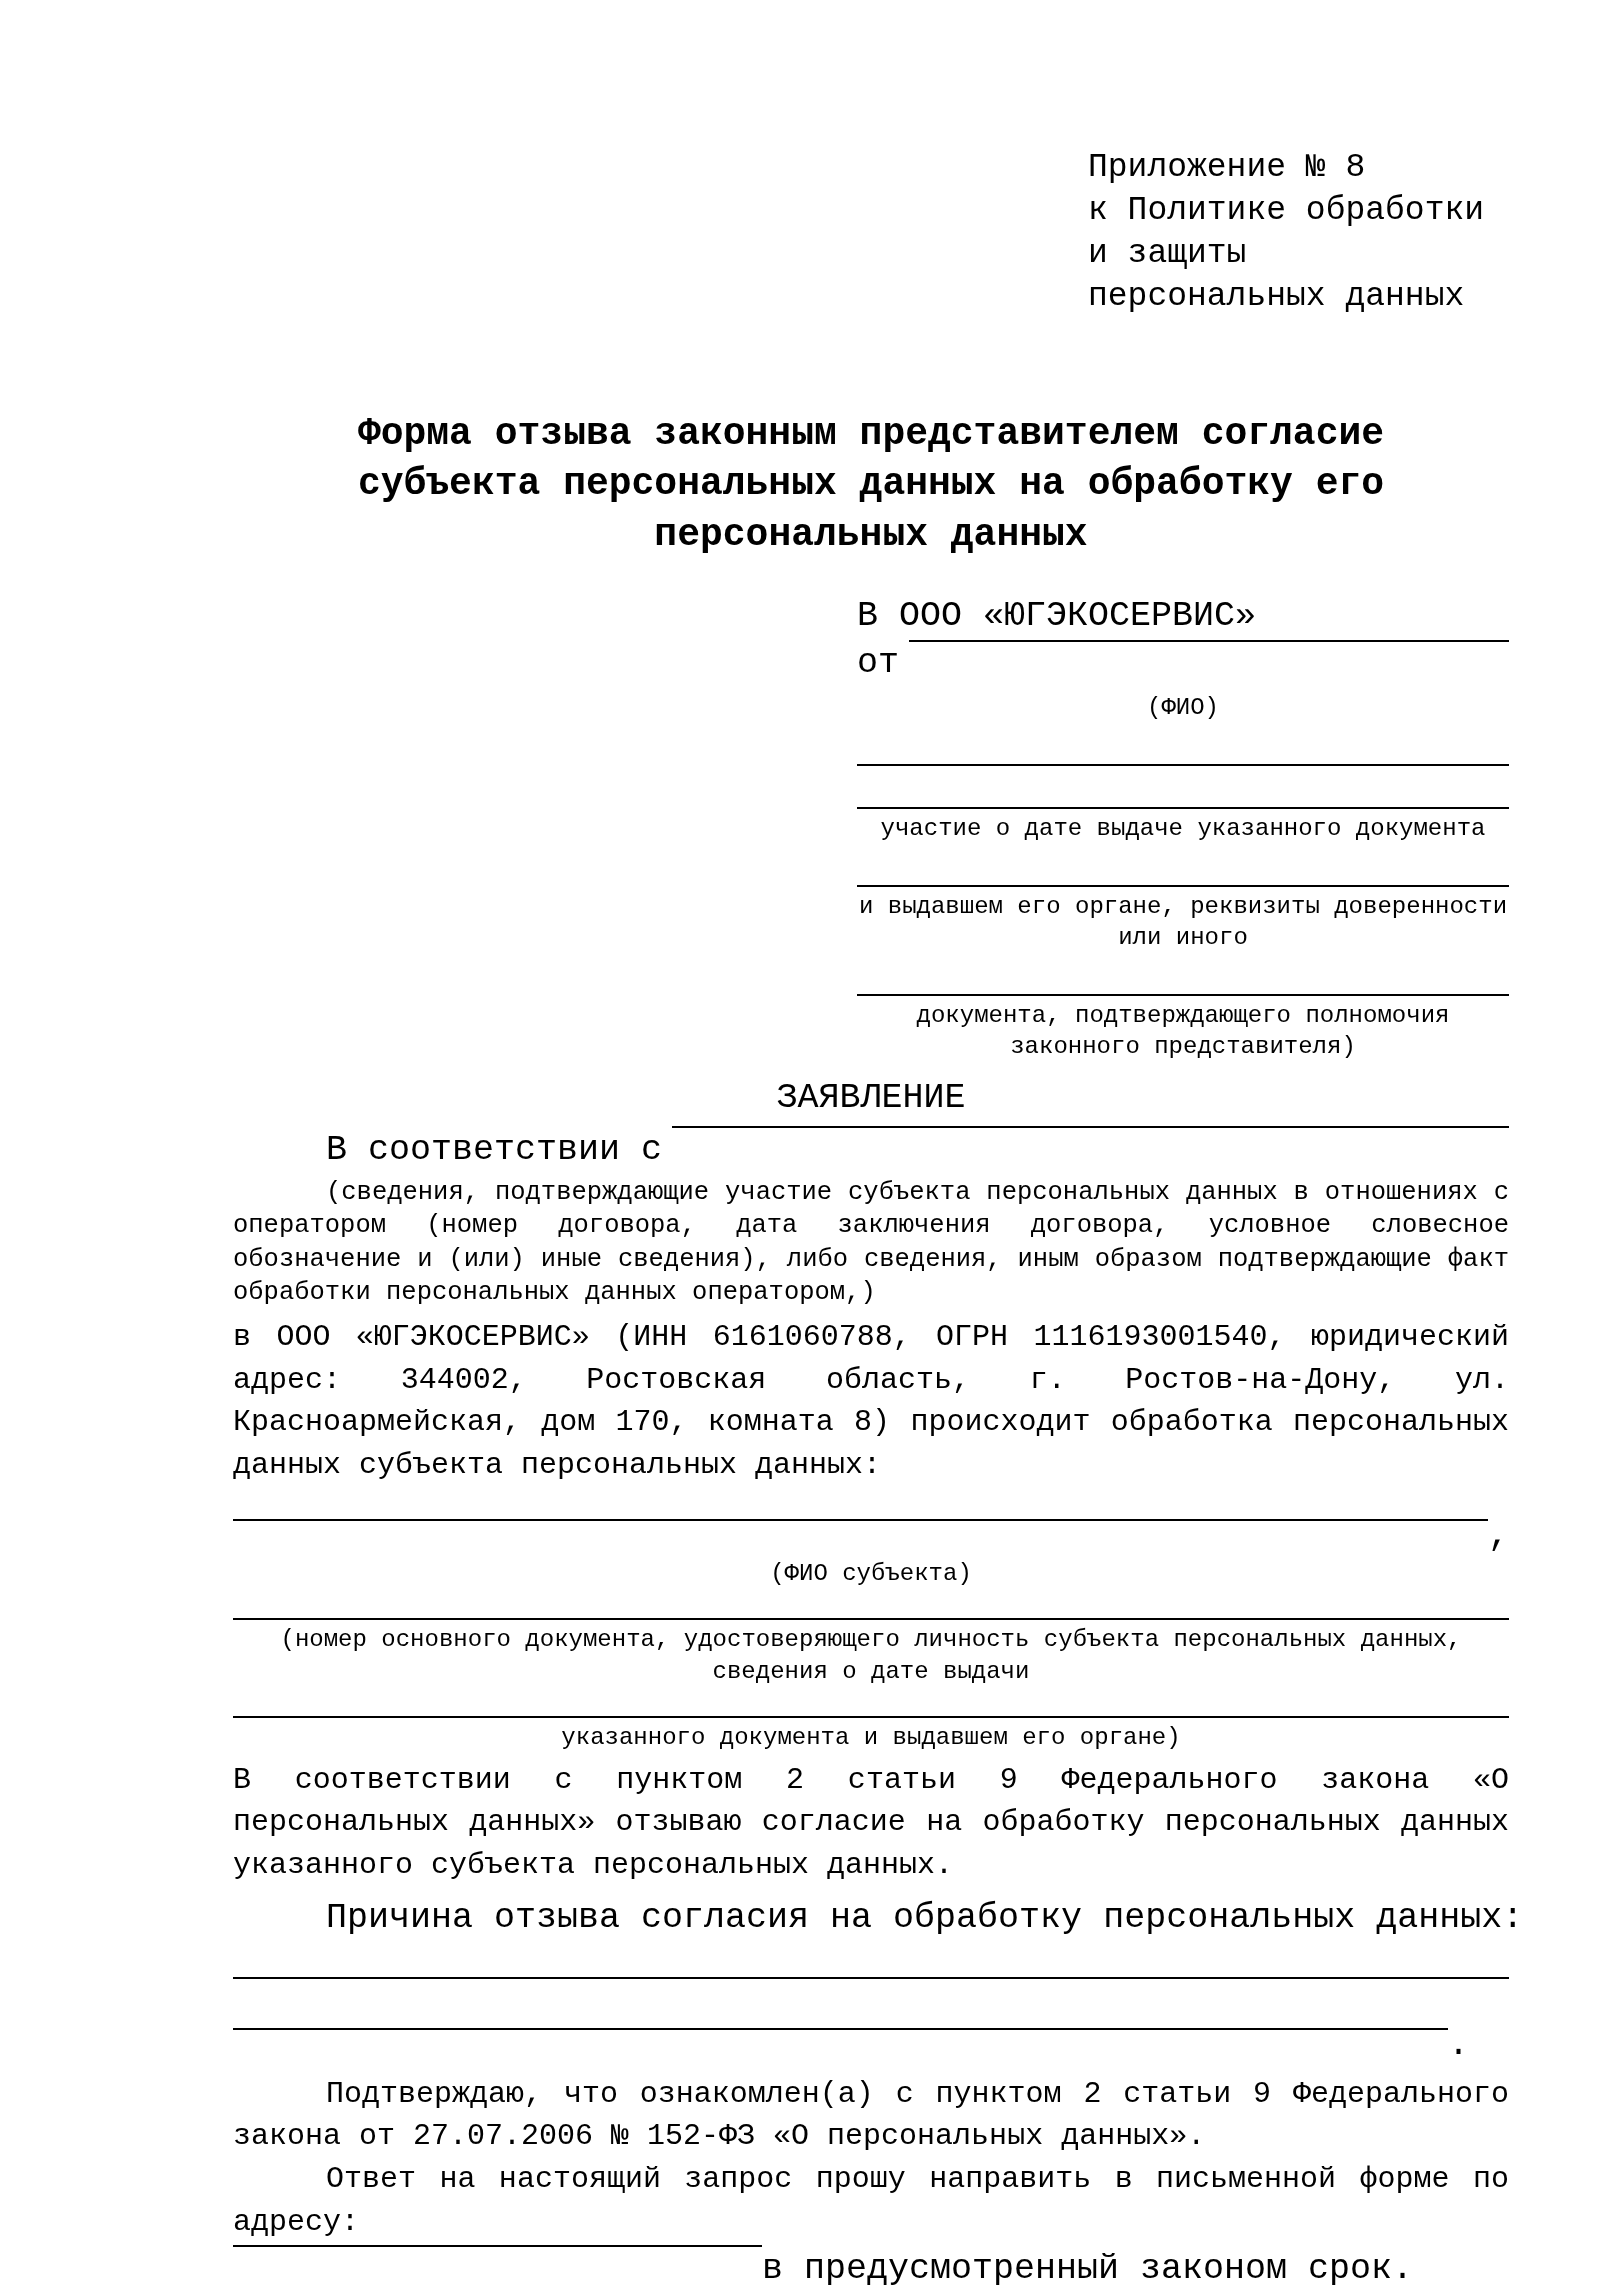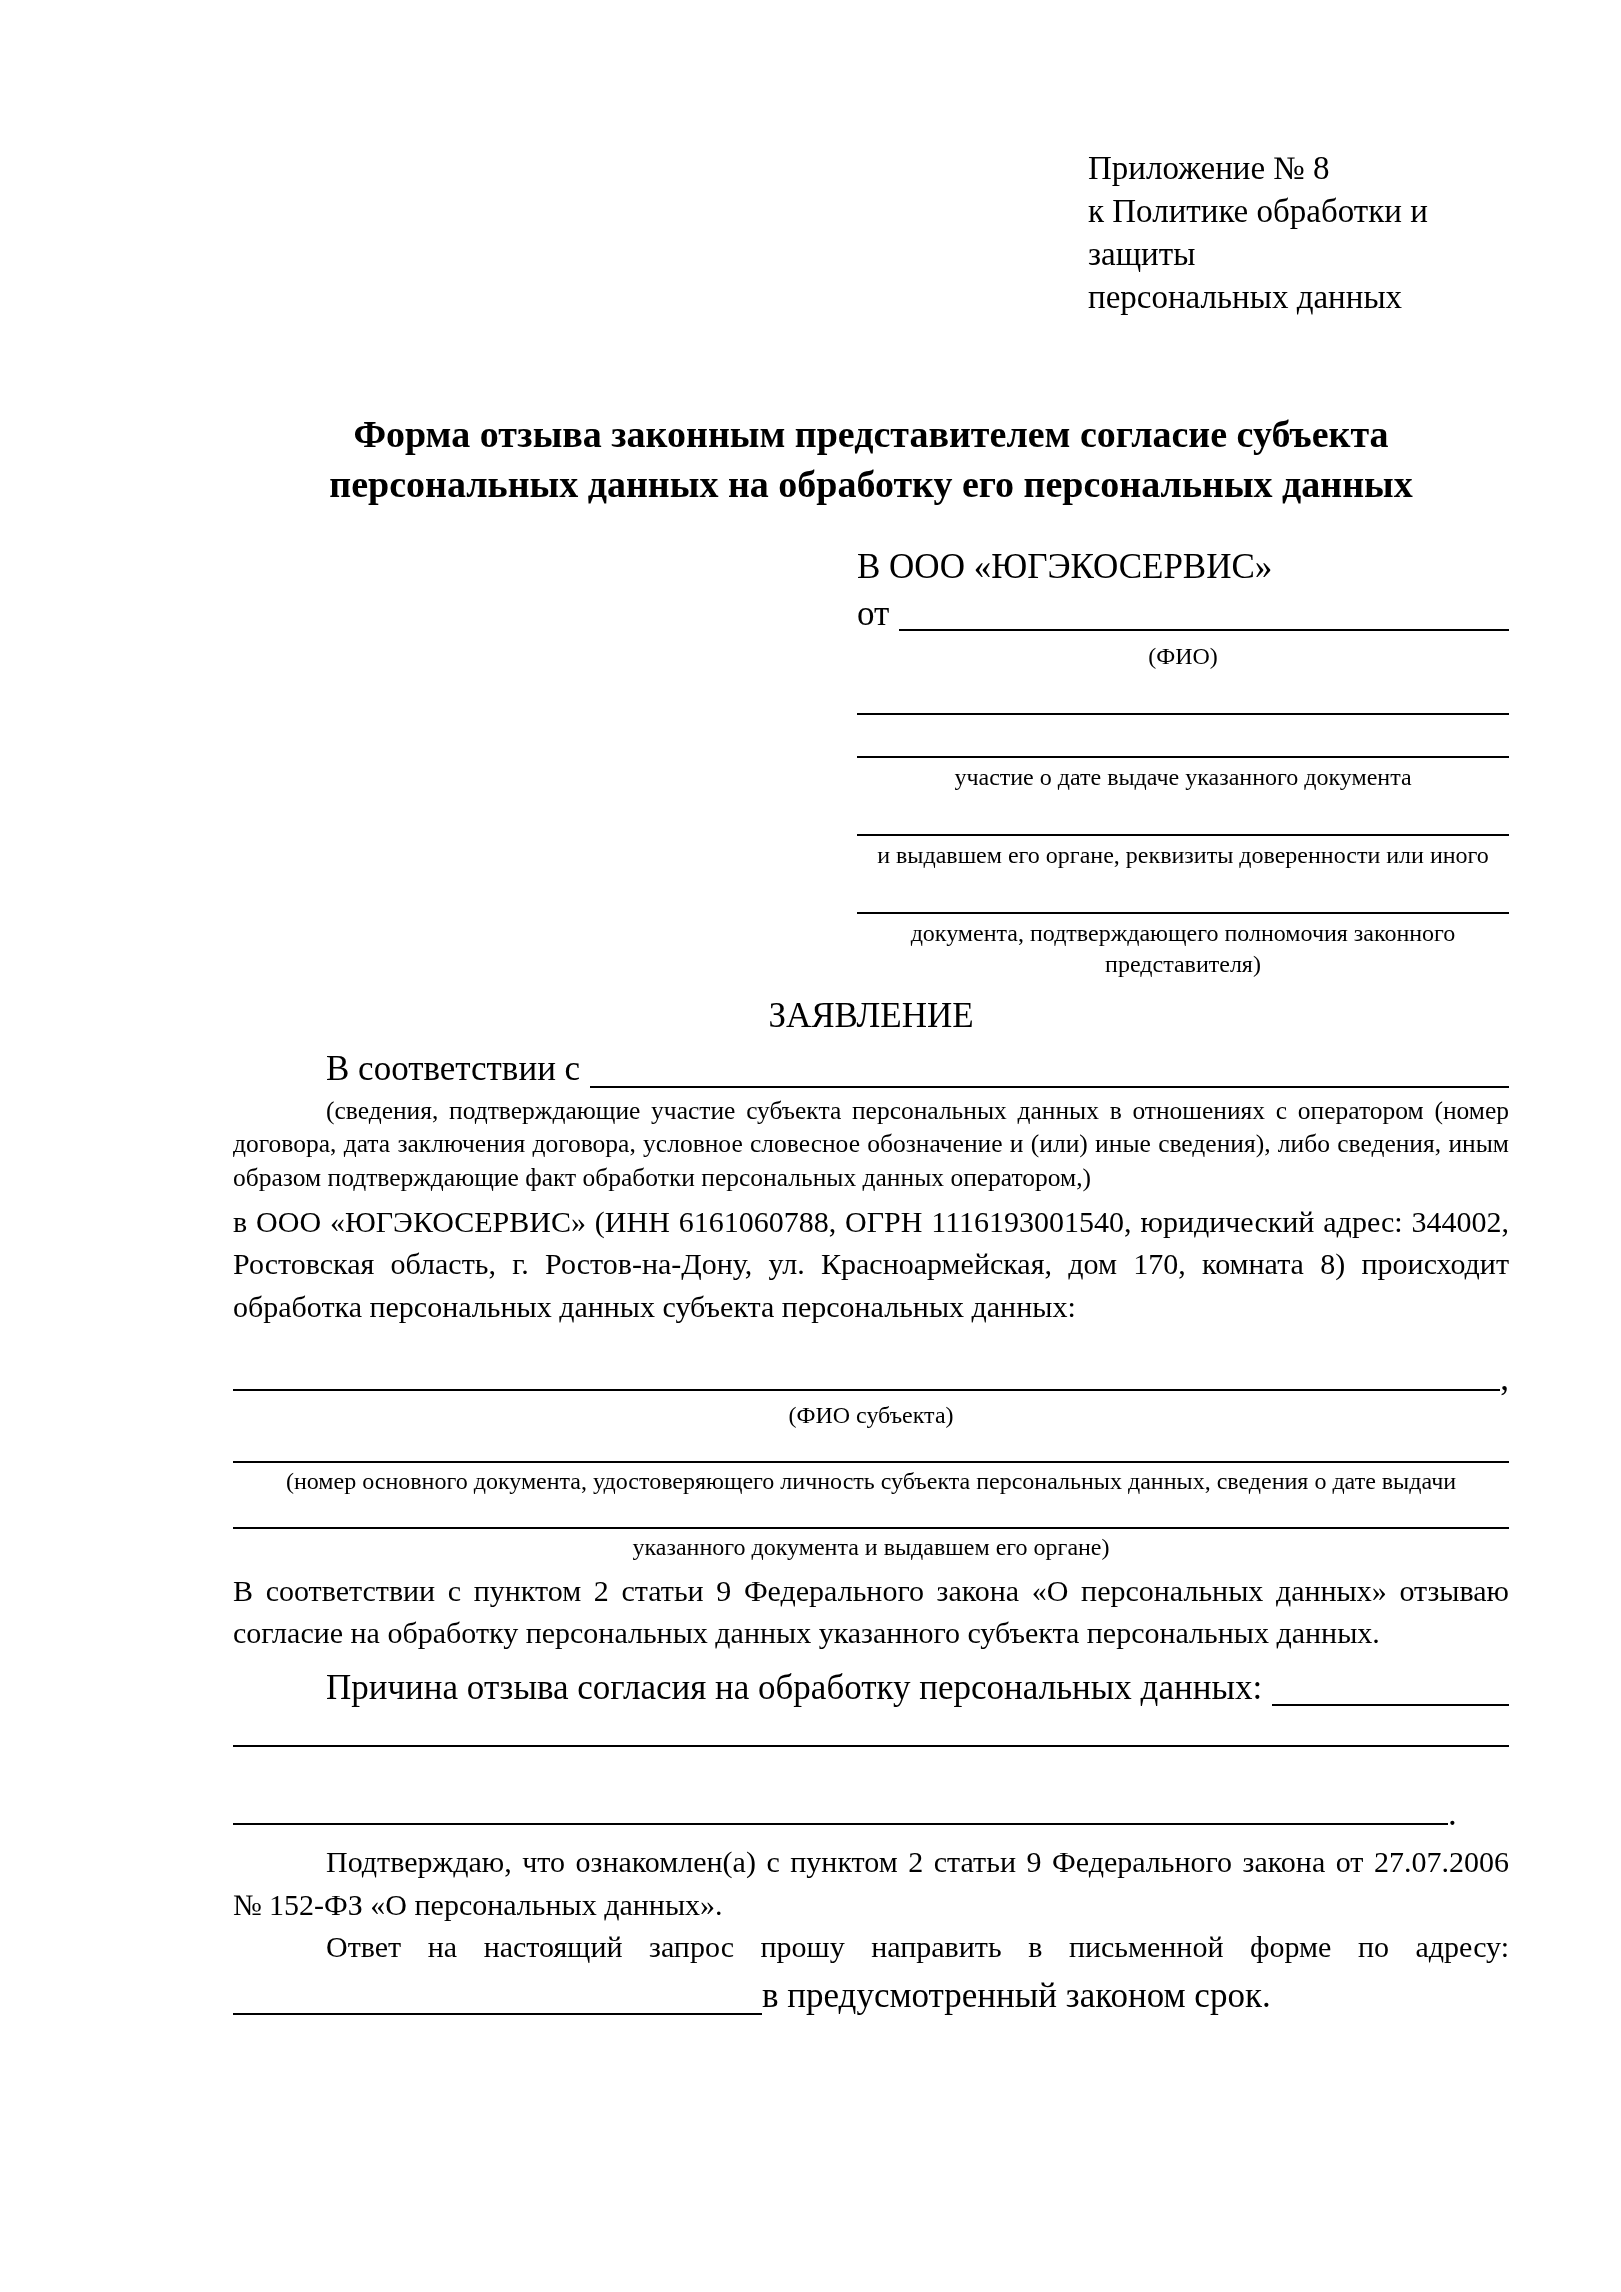--- a/index.html
+++ b/index.html
@@ -3,39 +3,39 @@
 <meta charset="utf-8">
 <style>
   html, body { margin: 0; padding: 0; background: #ffffff; }
   .page {
     position: relative;
     width: 1621px;
     height: 2293px;
     margin: 0 auto;
     background: #ffffff;
     color: #000000;
-    font-family: Liberation Serif, serif;
+    font-family: Liberation Mono, monospace;
     box-sizing: border-box;
     padding: 147px 112px 0 233px;
     overflow: hidden;
   }
   
   .hdr { margin-left: 855px; font-size: 33px; line-height: 1.3; }
   
   .title {
     margin: 90px auto 0;
     max-width: 1117px;
     text-align: center;
     font-weight: bold;
     font-size: 38px;
     line-height: 1.33;
   }
   
   .addr { margin-left: 624px; margin-top: 33px; font-size: 35px; line-height: 1.35; }
-  .row { display: flex; align-items: flex-end; }
+  .row { display: flex; align-items: flex-start; }
   .fill { flex: 1 1 auto; border-bottom: 2.9px solid #000; height: 0; margin-bottom: 5.9px; }
   .fill-ml { margin-left: 9.8px; }
   .cap { font-size: 24px; line-height: 1.3; text-align: center; }
   .blank { border-bottom: 2.9px solid #000; height: 0; }
   .addr .blank { margin-top: 41px; }
   .addr .cap { margin-top: 3.9px; }
   .heading { margin-top: 15.7px; text-align: center; font-size: 35px; }
   .body-p { font-size: 30px; line-height: 1.42; text-align: justify; }
   .ind { text-indent: 93px; }
   .note { font-size: 25.5px; line-height: 1.32; text-align: justify; text-indent: 93px; }

